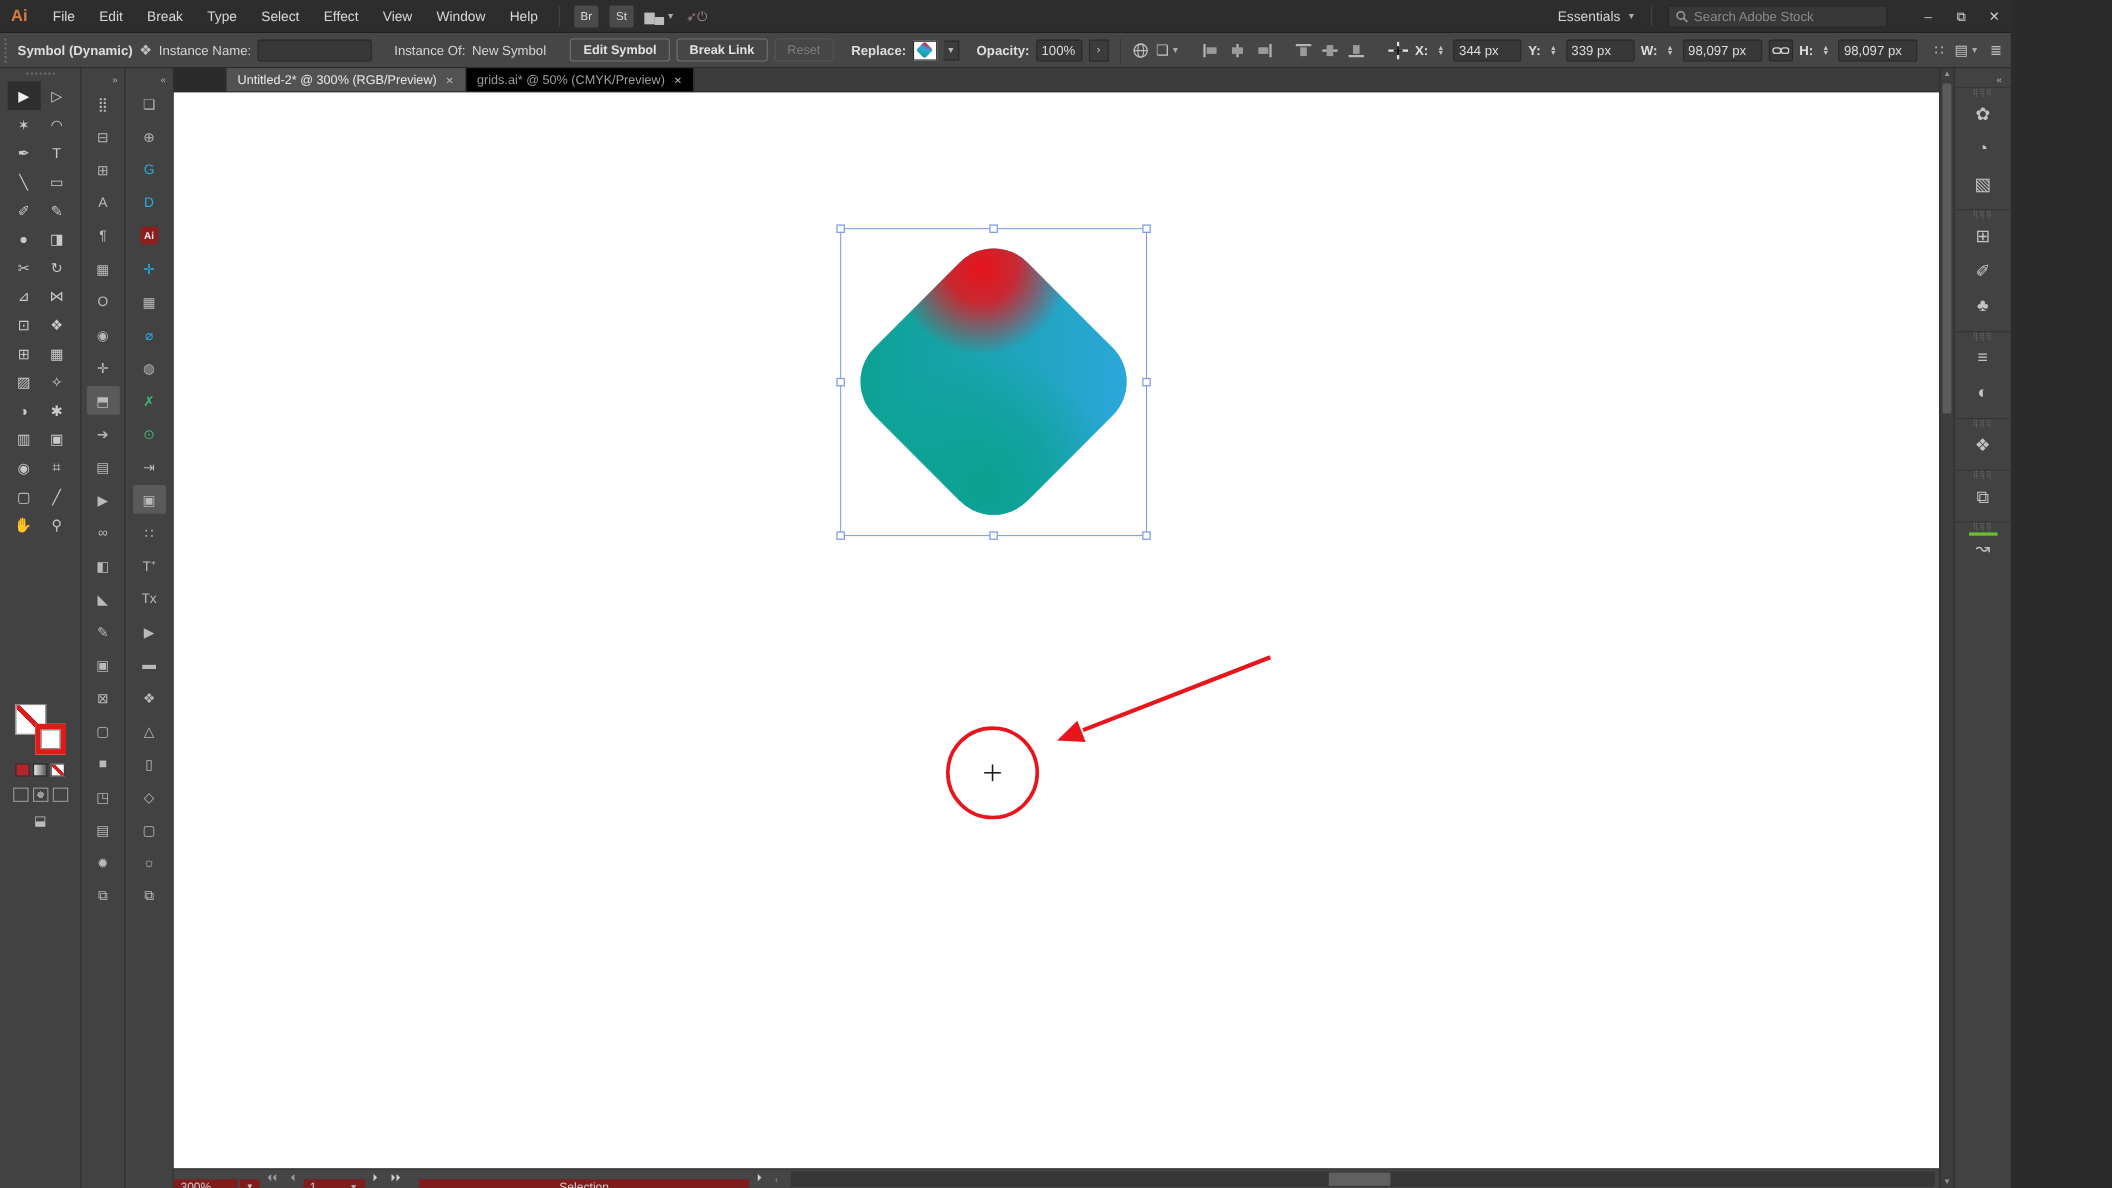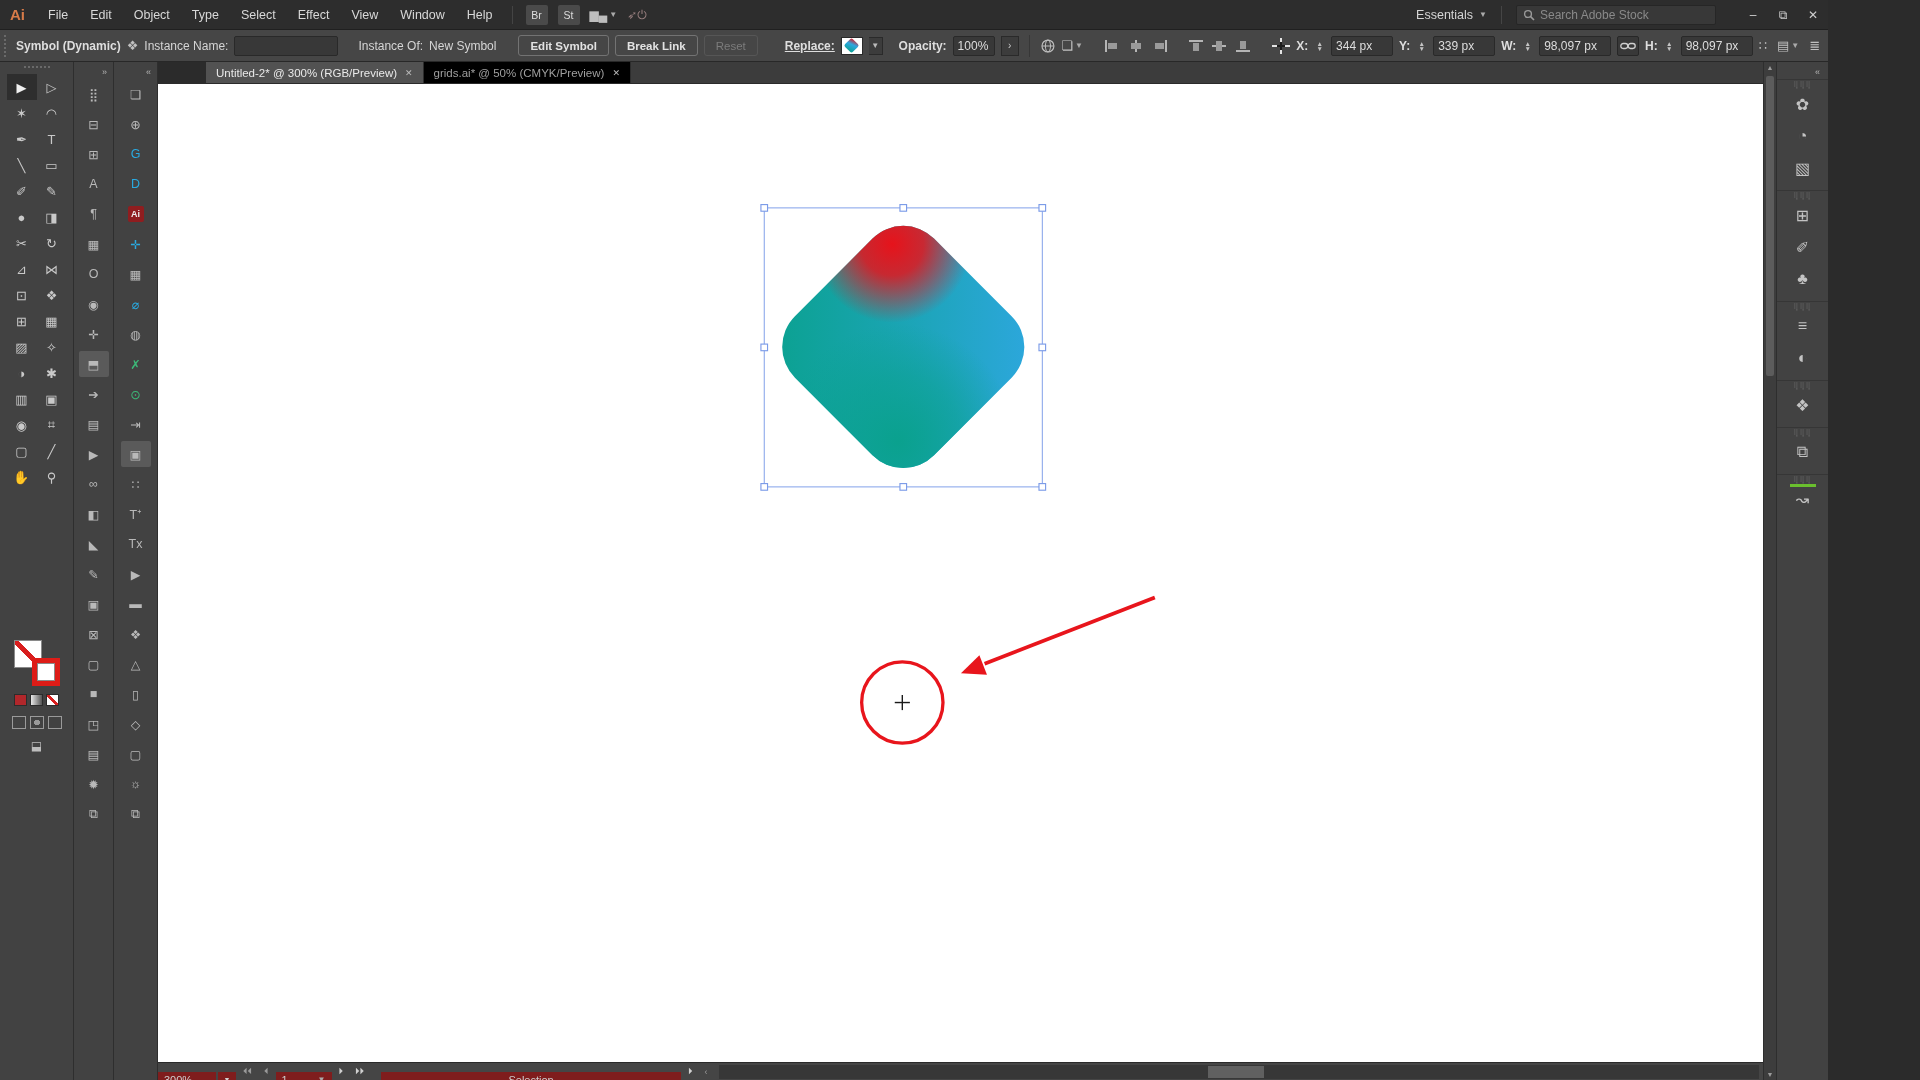--- a/index.html
+++ b/index.html
@@ -146,21 +146,21 @@
 </head>
 <body>
 
 <div id="app">
 
   <div id="menubar">
     <span id="ai-logo">Ai</span>
     <div id="menus" style="display: flex;">
         <span class="menu">File</span>
         <span class="menu">Edit</span>
-        <span class="menu">Object</span>
+        <span class="menu">Break</span>
         <span class="menu">Type</span>
         <span class="menu">Select</span>
         <span class="menu">Effect</span>
         <span class="menu">View</span>
         <span class="menu">Window</span>
         <span class="menu">Help</span>
       </div>
     <div id="mb-sep1"></div>
     <span class="mb-btn">Br</span>
     <span class="mb-btn">St</span>
@@ -189,21 +189,21 @@
     <div id="cb-grip"></div>
     <span class="cb-label">Symbol (Dynamic)</span>
     <span class="cbr-ic">❖</span>
     <span class="cb-plain">Instance Name:</span>
     <input id="instance-name-input" class="cb-input" value="" style="">
     <span class="cb-plain" style="margin-left:14px;">Instance Of:</span>
     <span class="cb-plain">New Symbol</span>
     <button class="cb-btn" style="margin-left:16px;">Edit Symbol</button>
     <button class="cb-btn">Break Link</button>
     <button class="cb-btn disabled">Reset</button>
-    <span class="cb-label" style="margin-left:21px;text-decoration:underline;">Replace:</span>
+    <span class="cb-label" style="margin-left:10px;">Replace:</span>
     <span id="replace-thumb">
         <span class="mini-diamond"></span>
       </span>
     <span class="dd-btn">▼</span>
     <span class="cb-label" style="margin-left:10px;">Opacity:</span>
     <input id="opacity-input" class="cb-input" value="100%" style="">
     <span class="sq-btn">›</span>
     <div class="vsep"></div>
     <svg width="16" height="16" viewBox="0 0 16 16">
       <circle cx="8" cy="8" r="6" fill="none" stroke="#bdbdbd" stroke-width="1.2"></circle>

